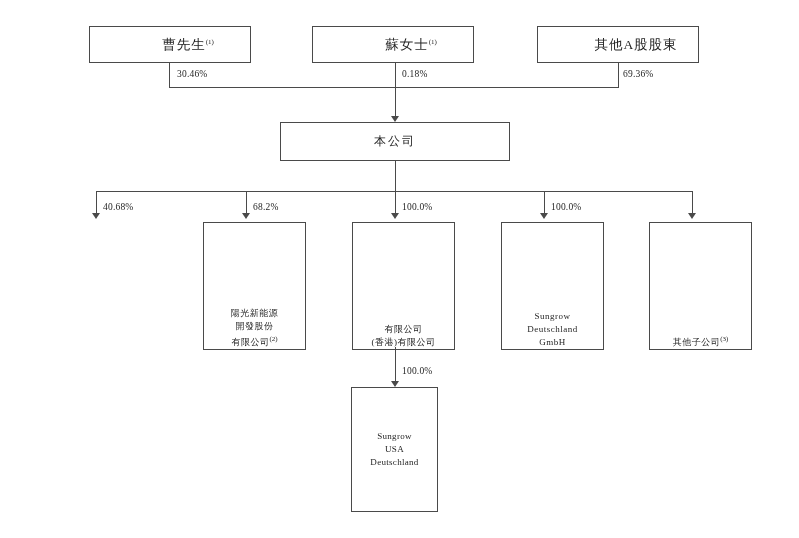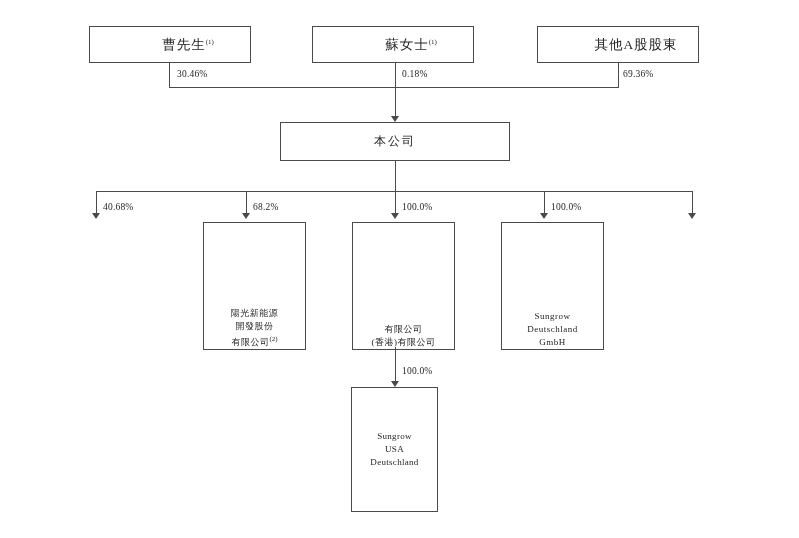--- a/index.html
+++ b/index.html
@@ -112,20 +112,25 @@
   </div>
 
   <div class="node node-sub" style="left:501px">
     <div>
       <span class="ln">Sungrow</span>
       <span class="ln">Deutschland</span>
       <span class="ln">GmbH</span>
     </div>
   </div>
 
+  <div class="node node-sub" style="left:649px">
+    <div>
+      <span class="ln"><span>其他子公司</span><sup>(3)</sup></span>
+    </div>
+  </div>
 
   <div class="vline" style="left:395px;top:347px;height:34px"></div>
   <div class="arrow-down" style="left:391px;top:381px"></div>
   <div class="pct" style="left:402px;top:366px">100.0%</div>
 
   <div class="node node-usa">
     <div>
       <span class="ln">Sungrow</span>
       <span class="ln">USA</span>
       <span class="ln">Deutschland</span>

